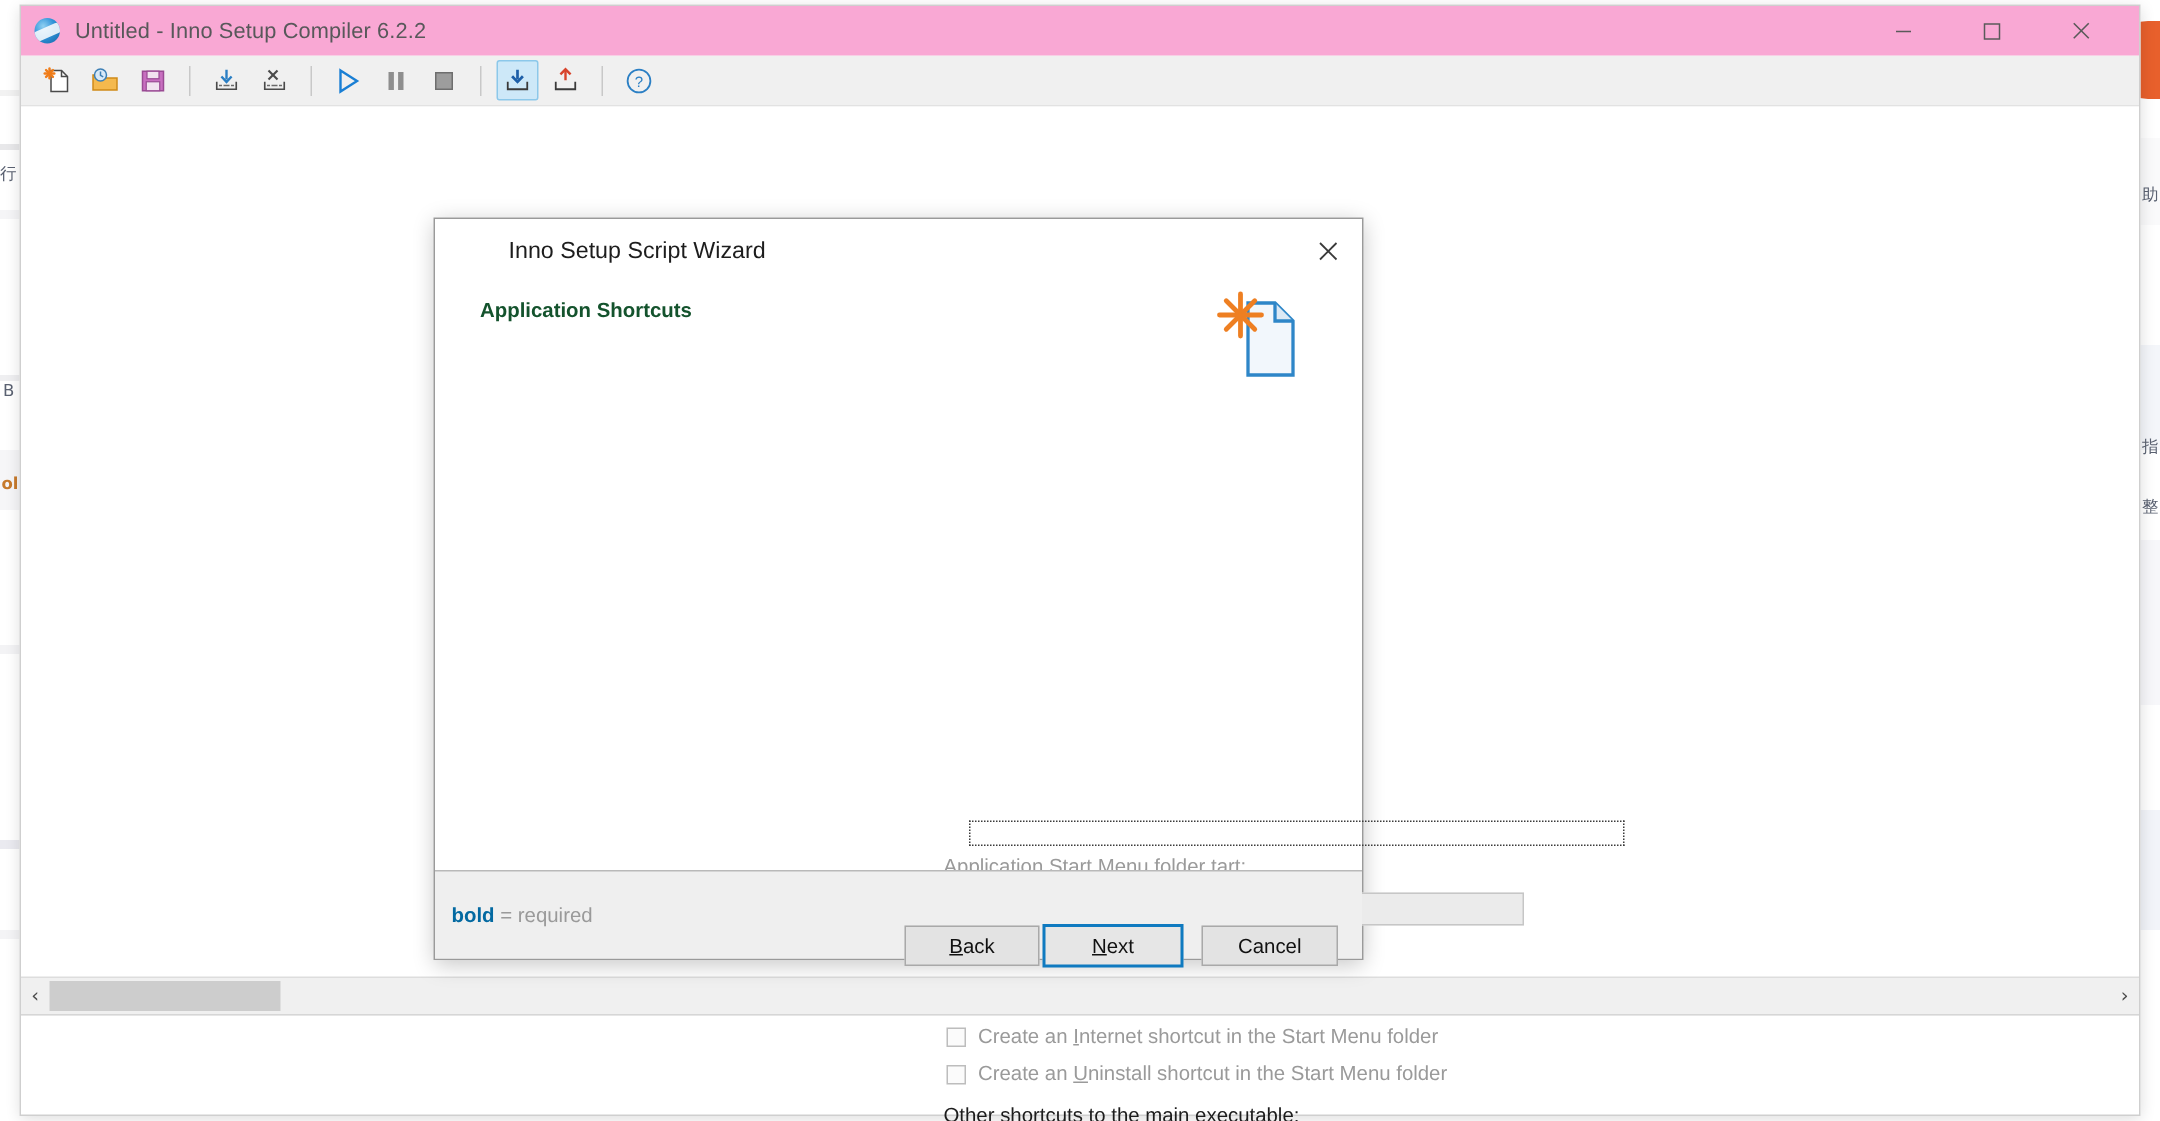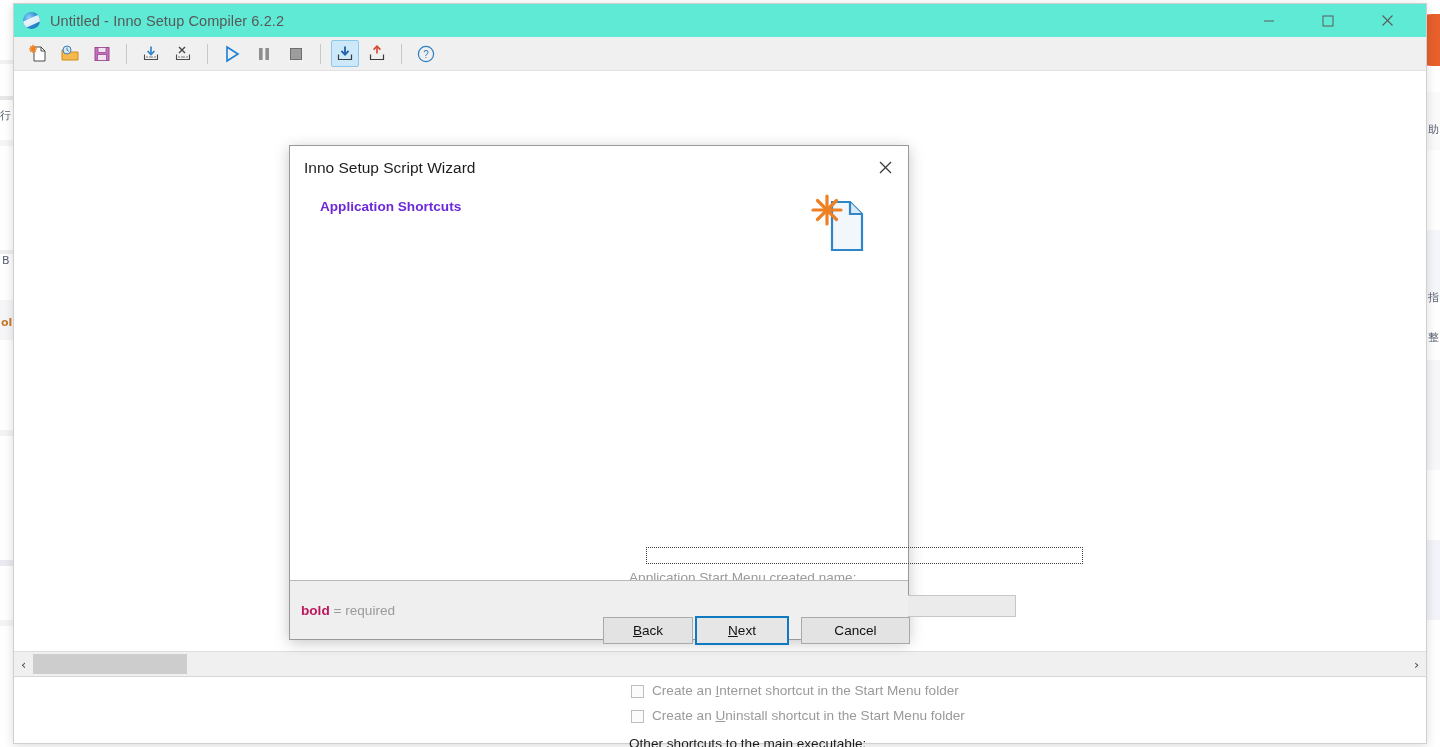--- a/index.html
+++ b/index.html
@@ -81,21 +81,21 @@
     background: #ffffff;
     border: 1px solid #cfcfcf;
     box-sizing: border-box;
     box-shadow: 0 2px 10px rgba(0,0,0,.14);
   }
 
   
   #title-bar {
     position: relative;
     height: 33px;
-    background: #5eead4;
+    background: #f9a8d4;
     display: flex;
     align-items: center;
   }
   #app-icon {
     width: 17px; height: 17px;
     margin-left: 9px;
     border-radius: 50%;
     background: radial-gradient(circle at 34% 32%, #8fd0f2 0%, #2f93d8 45%, #1565a8 100%);
     position: relative;
     overflow: hidden;
@@ -234,20 +234,21 @@
     border: 1px solid #9a9a9a;
     box-sizing: border-box;
     box-shadow: 0 3px 14px rgba(0,0,0,.22);
     display: flex;
     flex-direction: column;
   }
   #dlg-titlebar {
     height: 44px;
     position: relative;
     flex: none;
+    margin-left: 35px;
   }
   #dlg-title {
     position: absolute;
     left: 14px; top: 13px;
     font-size: 15.5px;
     color: #1d1d1d;
   }
   #dlg-close {
     position: absolute;
     right: 6px; top: 5px;
@@ -258,21 +259,21 @@
   #dlg-header {
     height: 78px;
     position: relative;
     flex: none;
   }
   #dlg-heading {
     position: absolute;
     left: 30px; top: 9px;
     font-size: 13.6px;
     font-weight: bold;
-    color: #6d28d9;
+    color: #14532d;
   }
   #dlg-subheading {
     position: absolute;
     left: 46px; top: 30px;
     font-size: 13.6px;
     color: #1d1d1d;
   }
   #wizard-art {
     position: absolute;
     right: 38px; top: 4px;
@@ -363,41 +364,41 @@
     flex: none;
   }
   #required-note {
     position: absolute;
     left: 11px; top: 50%;
     transform: translateY(-50%);
     font-size: 13.6px;
     color: #9a9a9a;
     white-space: nowrap;
   }
-  #required-note b { color: #be185d; }
+  #required-note b { color: #0369a1; }
   .dlg-btn {
     position: absolute;
     top: 15px;
     height: 27px;
     background: #e3e3e3;
     border: 1px solid #a9a9a9;
     box-sizing: border-box;
     font-family: "Liberation Sans", sans-serif;
     font-size: 13.6px;
     color: #111111;
     display: flex;
     align-items: center;
     justify-content: center;
     margin-top: 21px;
   }
   .dlg-btn u { text-decoration: underline; }
   #btn-back   { left: 313px; width: 90px; }
   #btn-next   { left: 405px; width: 94px; height: 29px; top: 14px;
                 border: 2px solid #0f7ac0; background: #e6e6e6; }
-  #btn-cancel { left: 511px; width: 109px; }
+  #btn-cancel { left: 511px; width: 91px; }
 </style>
 </head>
 <body>
 
 <div id="desktop">
   <div class="bg-strip bg-left"></div>
   <div class="bg-strip bg-right"></div>
   <div class="bg-orange-1"></div>
   <div class="bg-glyph" style="left:0px;  top:108px;">行</div>
   <div class="bg-glyph" style="left:2px;  top:254px;">B</div>
@@ -583,21 +584,21 @@
         <line x1="17" y1="16" x2="26.5" y2="6.5"></line>
         <line x1="17" y1="16" x2="7.5" y2="25.5"></line>
       </g>
     </svg>
   </div>
 
   <div id="dlg-body">
 
     <div id="focus-ring"></div>
 
-    <div id="label-folder-name"><span>Application </span><u>S</u><span>tart Menu created name:</span></div>
+    <div id="label-folder-name"><span>Application </span><u>S</u><span>tart Menu folder tart:</span></div>
 
     <input id="input-folder-name" type="text" disabled="" value="ProgramName" style="">
 
 
 
     <div class="cb-row disabled" style="left:341px; top:415px;">
       <span class="cbox disabled"></span>
       <span class="cb-label"><span>Create an </span><u>I</u><span>nternet shortcut in the Start Menu folder</span></span>
     </div>
 

